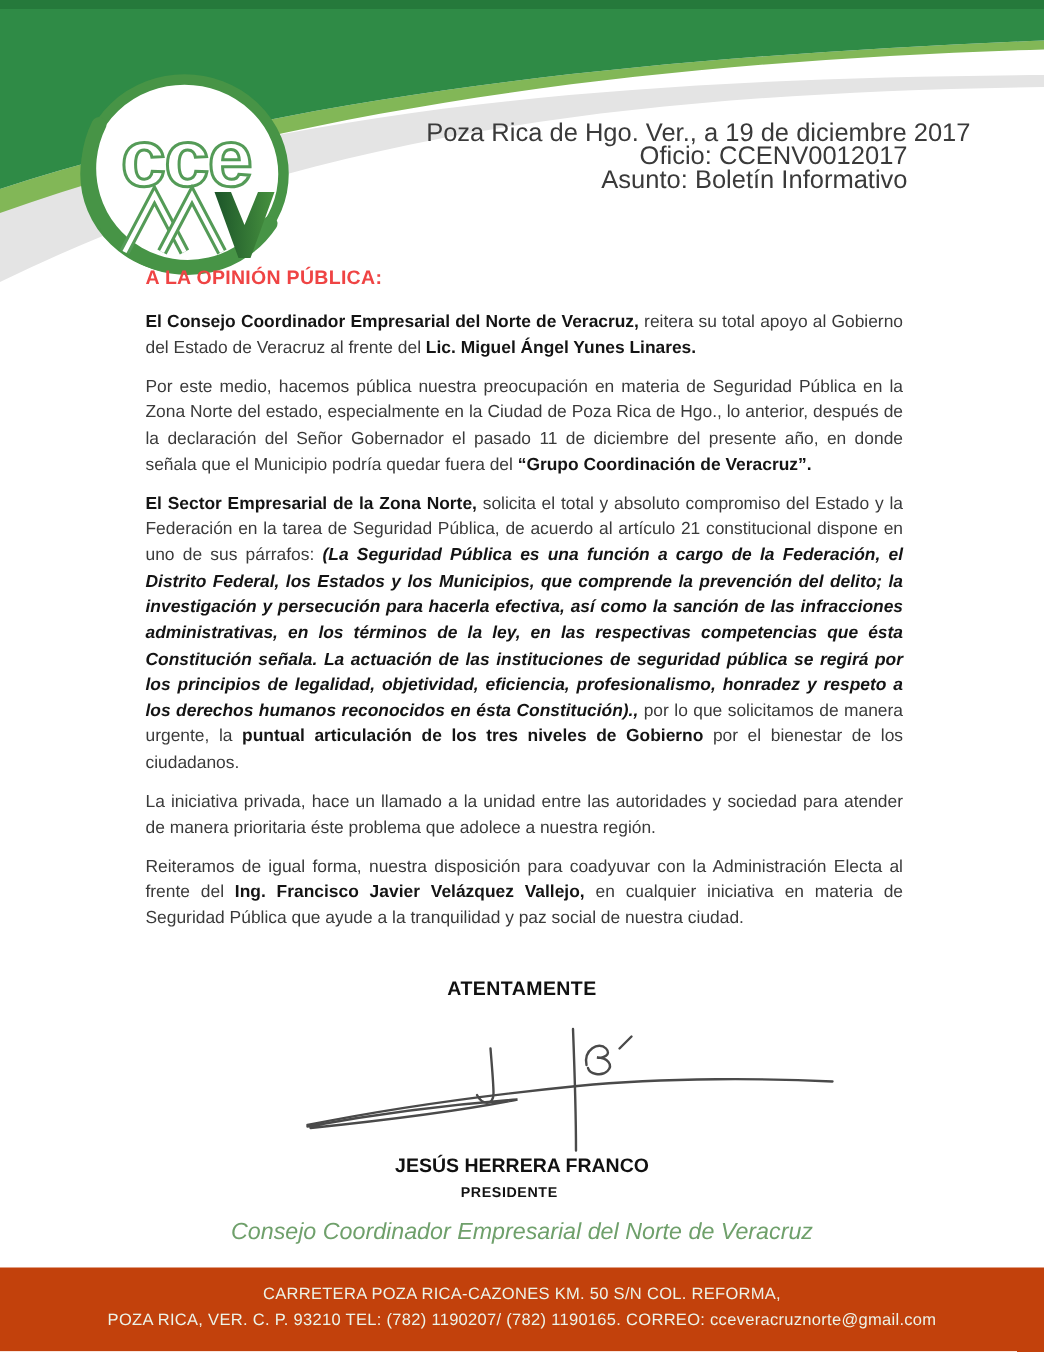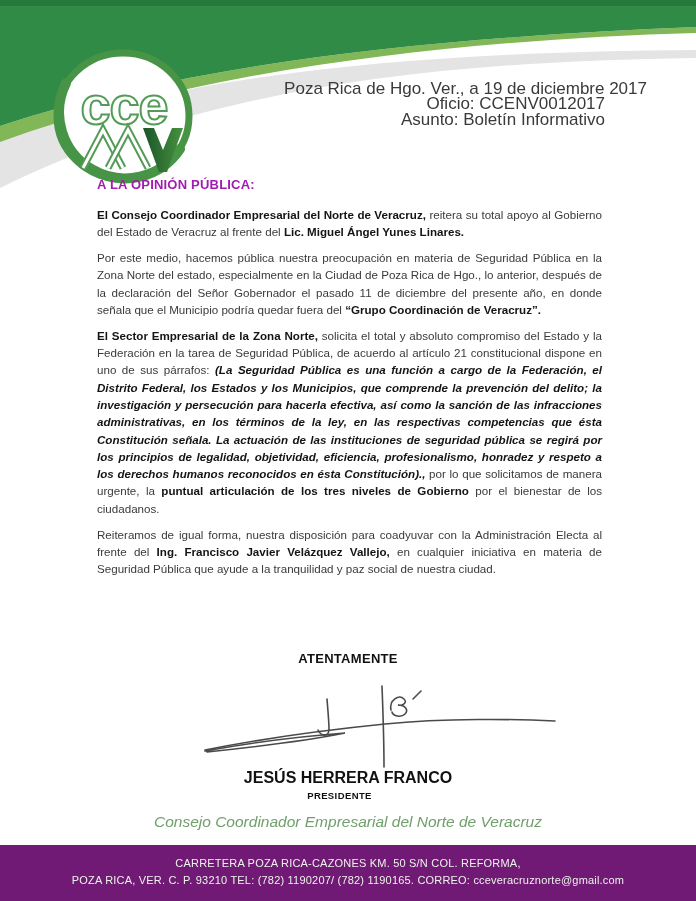--- a/index.html
+++ b/index.html
@@ -11,48 +11,48 @@
   .banner{position:absolute;top:0;left:0;width:696px;height:200px;}
   .logo{position:absolute;top:46px;left:50px;width:146px;height:140px;}
   .header-block{
     position:absolute;top:81px;right:49px;text-align:right;
     font-size:17px;line-height:15.3px;color:#3a3a3a;
   }
   .header-line.indent{padding-right:42px;}
   
   .content{position:absolute;left:97px;top:177px;width:505px;}
   .salutation{
-    font-size:13px;font-weight:bold;color:#a21caf;margin:0 0 14px 0;letter-spacing:.2px;
+    font-size:13px;font-weight:bold;color:#ef4444;margin:0 0 14px 0;letter-spacing:.2px;
   }
   .para{
     margin:0 0 8.5px 0;text-align:justify;font-size:11.6px;line-height:17.3px;color:#3a3a3a;
   }
   .para .b{font-weight:bold;color:#141414;}
   .para .bi{font-weight:bold;font-style:italic;color:#141414;}
   
   .valediction{
     position:absolute;top:651px;left:0;width:696px;text-align:center;
     font-weight:bold;font-size:13px;color:#111;letter-spacing:.3px;
   }
   .signature{position:absolute;top:672px;left:195px;width:370px;height:100px;}
   .signer-name{
     position:absolute;top:769px;left:0;width:696px;text-align:center;
-    font-weight:bold;font-size:16px;color:#111;
+    font-weight:bold;font-size:13px;color:#111;
   }
   .signer-title{
     position:absolute;top:790px;left:0;width:679px;text-align:center;
     font-weight:bold;font-size:9.5px;letter-spacing:.4px;color:#111;
   }
   .org-name{
     position:absolute;top:813px;left:0;width:696px;text-align:center;
     font-size:15.5px;color:#6FA06B;font-style:italic;
   }
   
   .footer-bar{
-    position:absolute;left:0;bottom:0;width:696px;height:56px;background:#701a75;
+    position:absolute;left:0;bottom:0;width:696px;height:56px;background:#c2410c;
     color:#ECF3E8;text-align:center;font-size:11px;line-height:16.5px;
     padding-top:10px;box-sizing:border-box;letter-spacing:.2px;
   }
 </style>
 </head>
 <body>
 
 <div class="page">
 
   <svg class="banner" viewBox="0 0 696 200" xmlns="http://www.w3.org/2000/svg" aria-hidden="true">
@@ -87,20 +87,21 @@
     <div class="header-line indent">Oficio: CCENV0012017</div>
     <div class="header-line indent">Asunto: Boletín Informativo</div>
   </div>
 
   <div class="content">
     <div class="salutation">A LA OPINIÓN PÚBLICA:</div>
     <div>
         <p class="para"><span class="b">El Consejo Coordinador Empresarial del Norte de Veracruz,</span><span> reitera su total apoyo al Gobierno del Estado de Veracruz al frente del </span><span class="b">Lic. Miguel Ángel Yunes Linares.</span></p>
         <p class="para"><span>Por este medio, hacemos pública nuestra preocupación en materia de Seguridad Pública en la Zona Norte del estado, especialmente en la Ciudad de Poza Rica de Hgo., lo anterior, después de la declaración del Señor Gobernador el pasado 11 de diciembre del presente año, en donde señala que el Municipio podría quedar fuera del </span><span class="b">“Grupo Coordinación de Veracruz”.</span></p>
         <p class="para"><span class="b">El Sector Empresarial de la Zona Norte,</span><span> solicita el total y absoluto compromiso del Estado y la Federación en la tarea de Seguridad Pública, de acuerdo al artículo 21 constitucional dispone en uno de sus párrafos: </span><span class="bi">(La Seguridad Pública es una función a cargo de la Federación, el Distrito Federal, los Estados y los Municipios, que comprende la prevención del delito; la investigación y persecución para hacerla efectiva, así como la sanción de las infracciones administrativas, en los términos de la ley, en las respectivas competencias que ésta Constitución señala. La actuación de las instituciones de seguridad pública se regirá por los principios de legalidad, objetividad, eficiencia, profesionalismo, honradez y respeto a los derechos humanos reconocidos en ésta Constitución).,</span><span> por lo que solicitamos de manera urgente, la </span><span class="b">puntual articulación de los tres niveles de Gobierno</span><span> por el bienestar de los ciudadanos.</span></p>
+        <p class="para"><span>La iniciativa privada, hace un llamado a la unidad entre las autoridades y sociedad para atender de manera prioritaria éste problema que adolece a nuestra región.</span></p>
         <p class="para"><span>Reiteramos de igual forma, nuestra disposición para coadyuvar con la Administración Electa al frente del </span><span class="b">Ing. Francisco Javier Velázquez Vallejo,</span><span> en cualquier iniciativa en materia de Seguridad Pública que ayude a la tranquilidad y paz social de nuestra ciudad.</span></p>
       </div>
   </div>
 
   <div class="valediction">ATENTAMENTE</div>
 
   <svg class="signature" viewBox="0 0 370 100" xmlns="http://www.w3.org/2000/svg" aria-hidden="true">
     <g fill="none" stroke-width="1.6" stroke-linecap="round" stroke="#4a4a4a">
       <path d="M10,78 C70,66 140,57 190,52 C250,46 320,47 360,49"></path>
       <path d="M10,79 C60,70 110,64 150,61 C110,69 60,75 12,80"></path>

